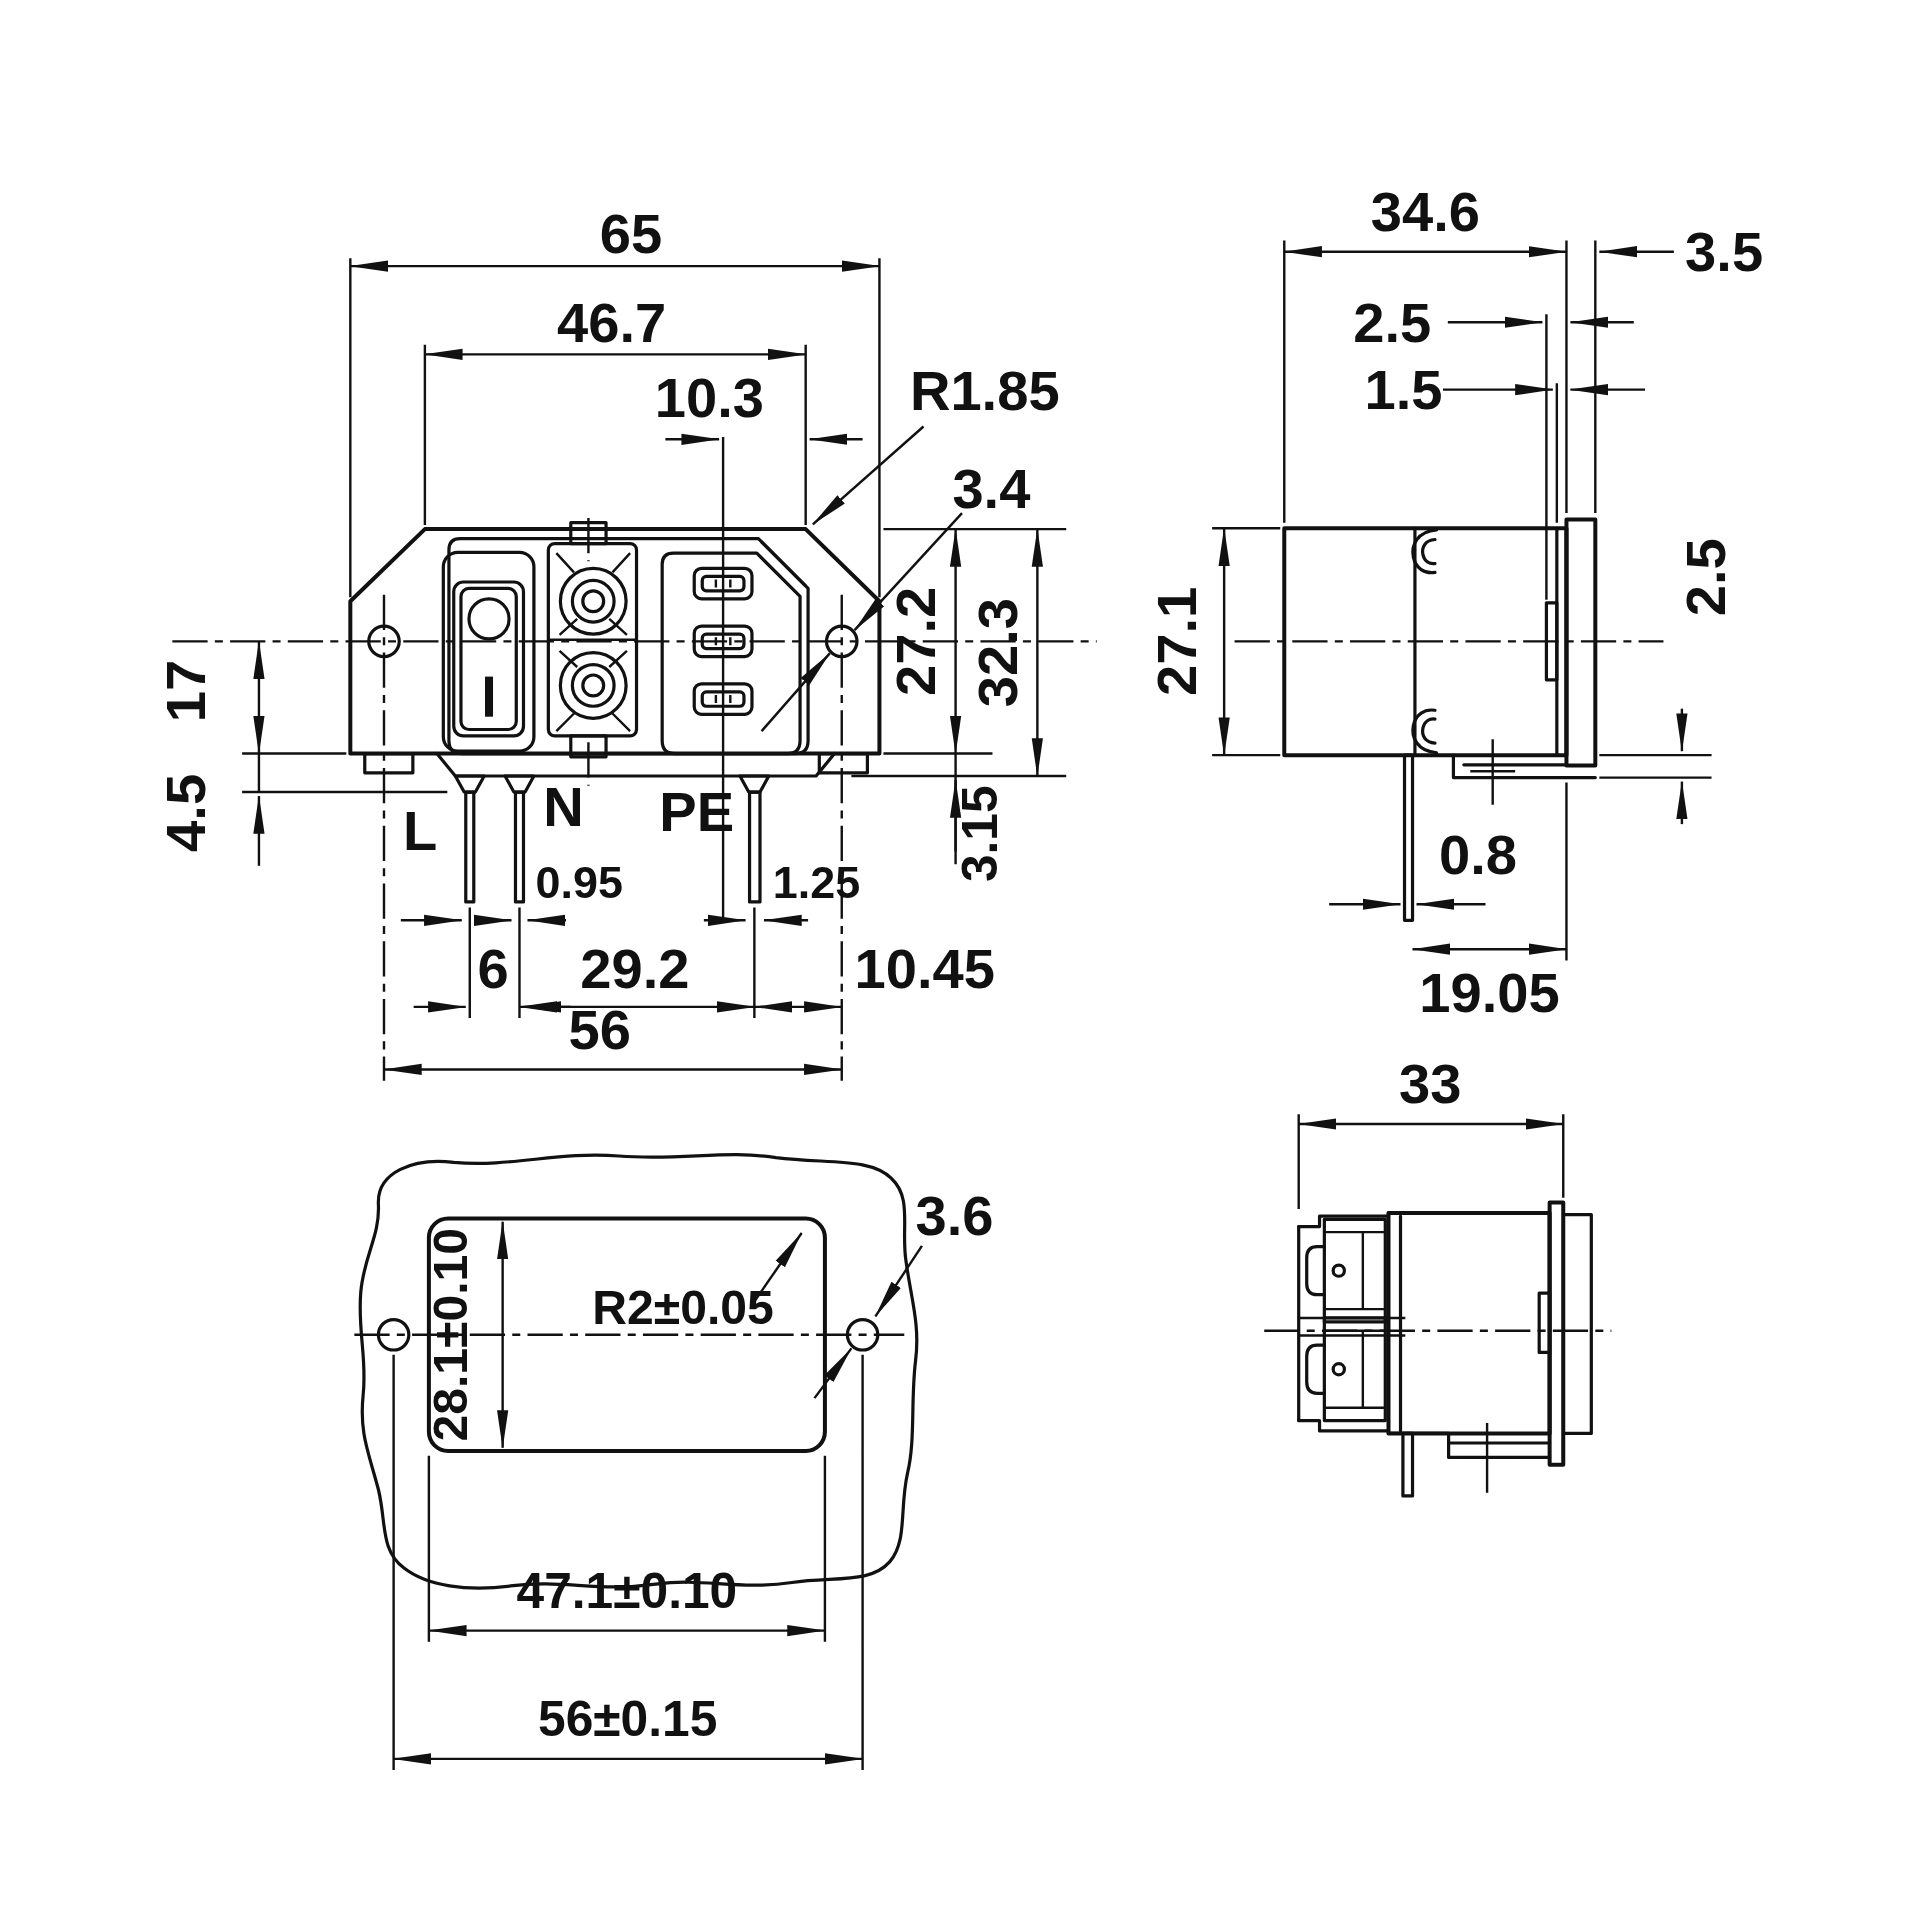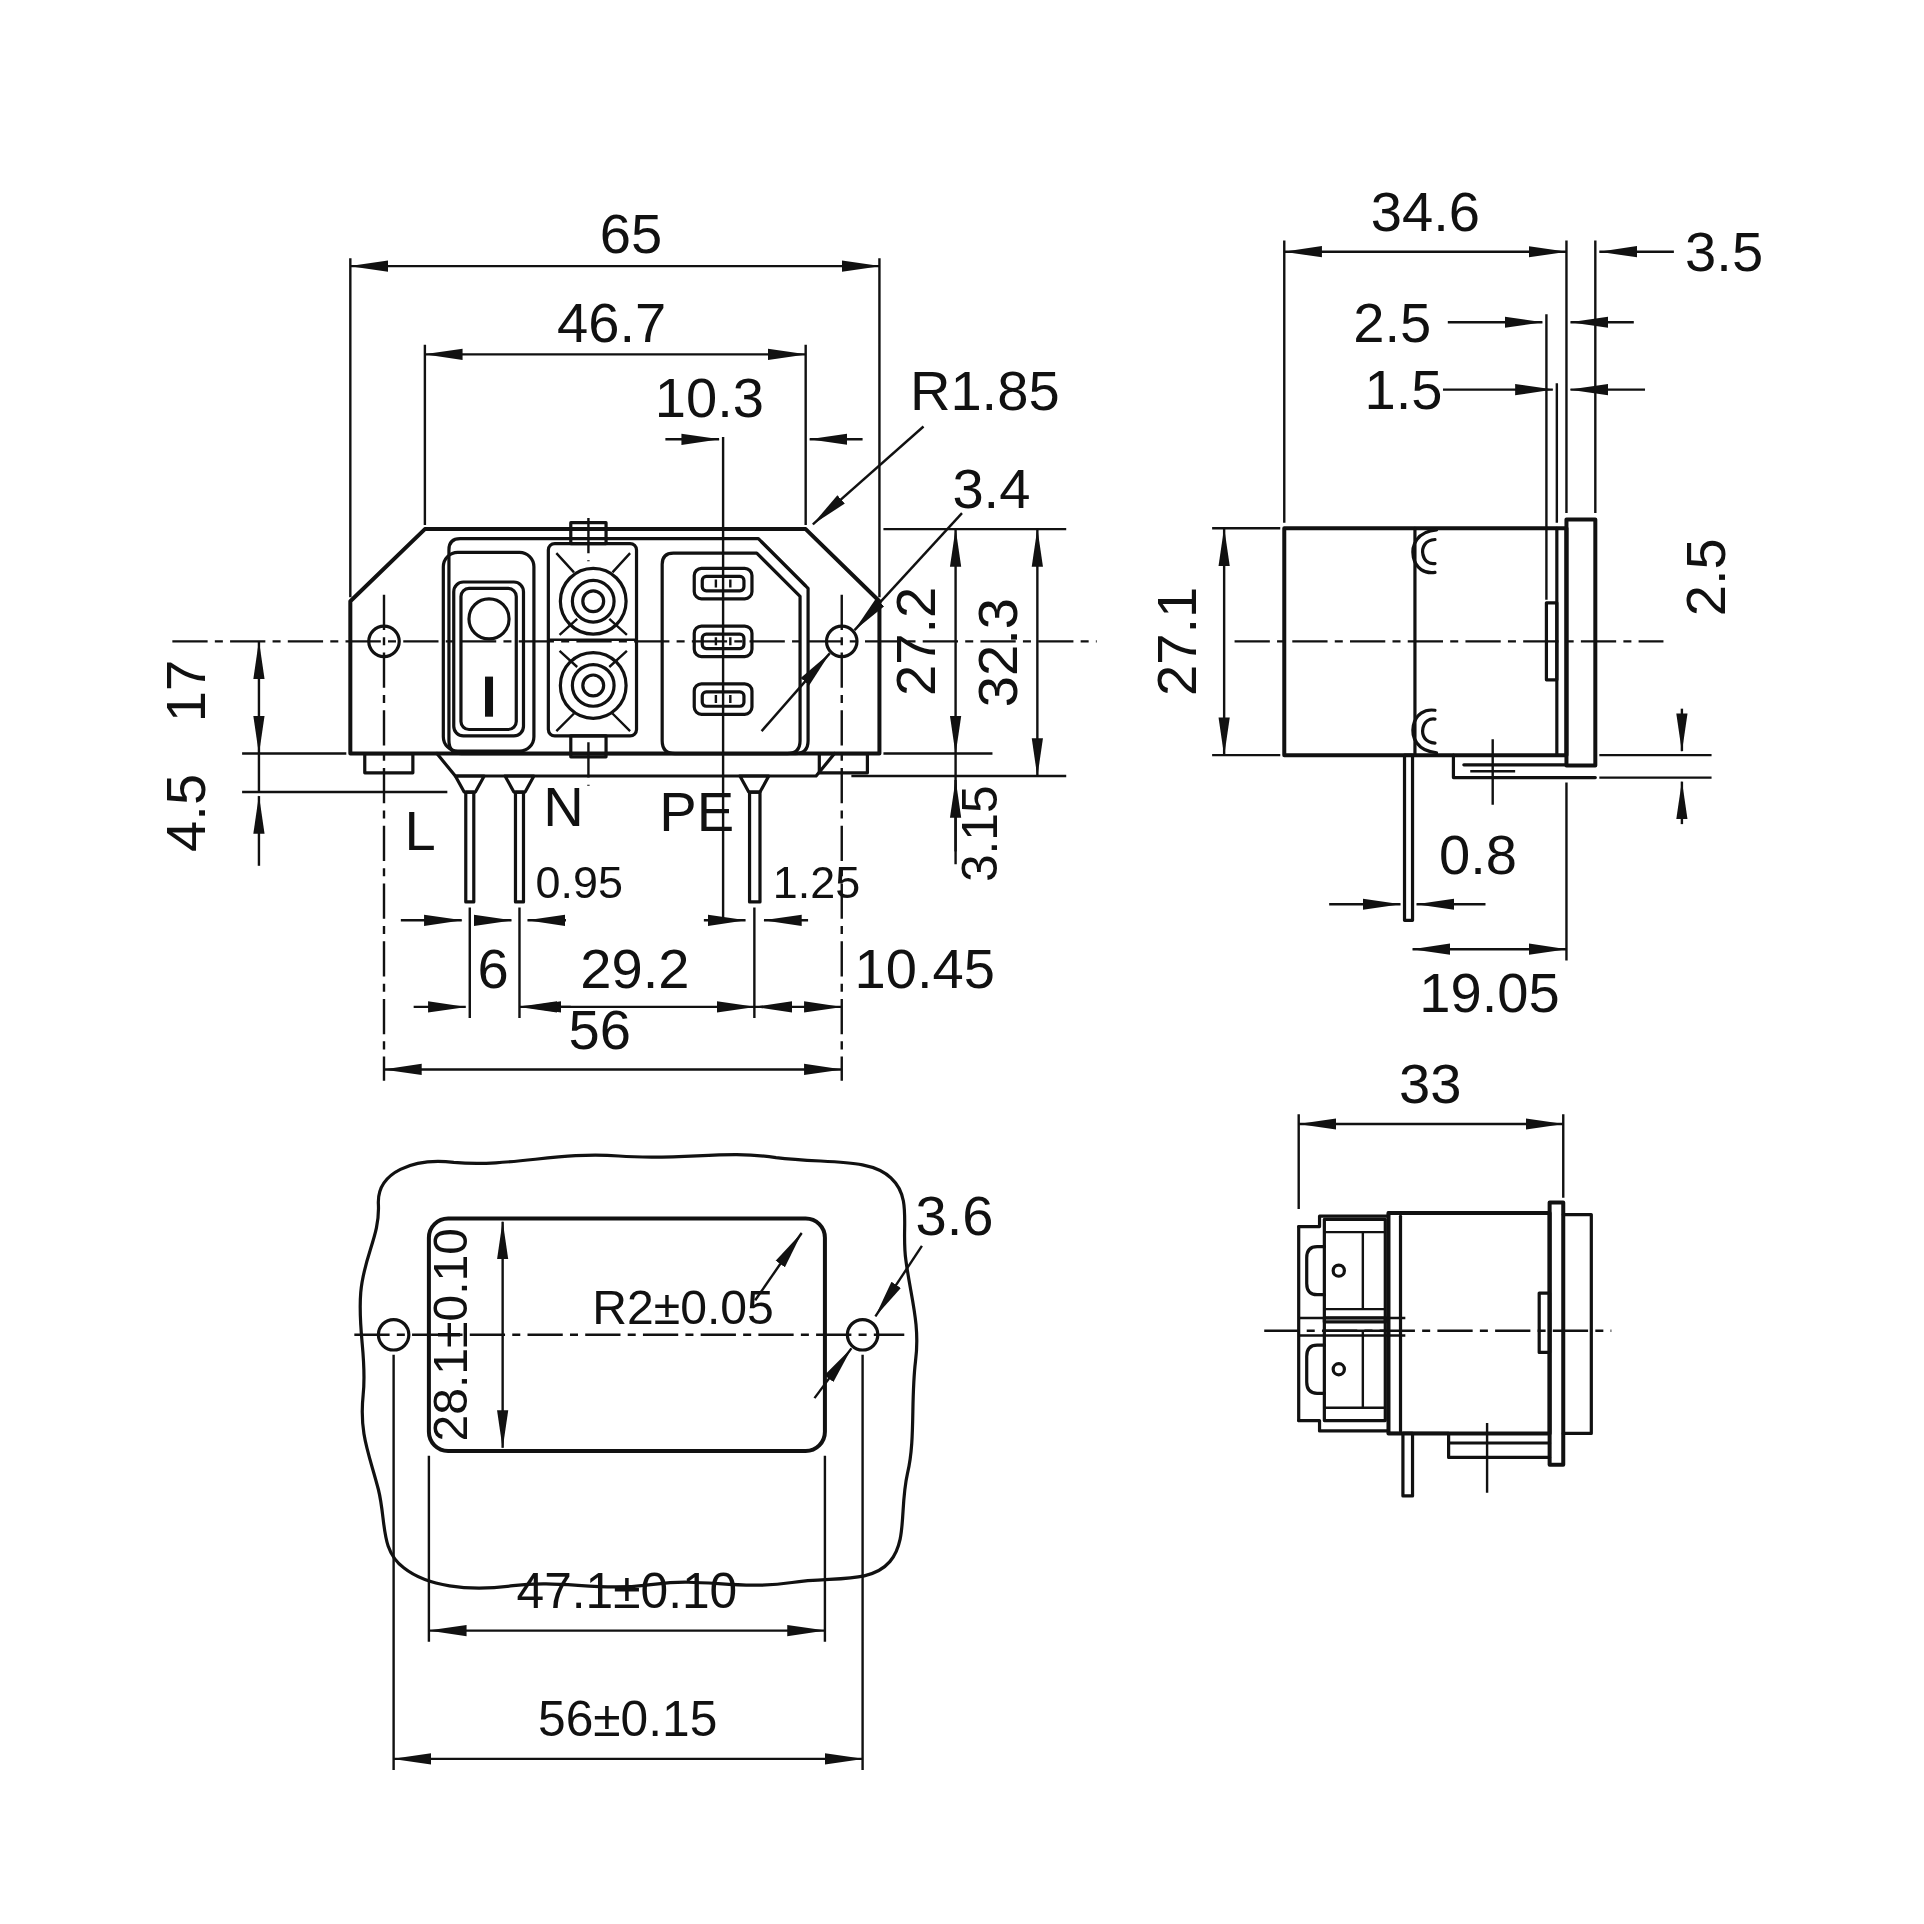--- a/index.html
+++ b/index.html
@@ -1,16 +1,16 @@
 <!DOCTYPE html>
 <html style="font-size:13px"><head>
 <meta charset="utf-8">
 <style>
   html,body{margin:0;padding:0;background:#ffffff;height:100%;}
-  .sheet{width:100vmin;height:100vmin;margin:0 auto;display:block;background:#ffffff;}
+  .sheet{width:100vmin;height:100vmin;margin:0 auto;display:block;background:#ffffff;font-weight:bold;}
   svg{display:block;width:100%;height:100%;}
   .o{fill:none;stroke:#111111;stroke-width:5;stroke-linejoin:round;stroke-linecap:round;}
   .o2{fill:none;stroke:#111111;stroke-width:4;stroke-linejoin:round;stroke-linecap:round;}
   .t{fill:none;stroke:#111111;stroke-width:3;stroke-linecap:butt;}
   .c{fill:none;stroke:#111111;stroke-width:3;stroke-dasharray:44 9 10 9;}
   text{fill:#111111;font-family:"Liberation Sans","DejaVu Sans",sans-serif;}
   .d{font-size:70px;}
   .s{font-size:56px;}
   .p{font-size:62px;}
   .r{font-size:60px;}

